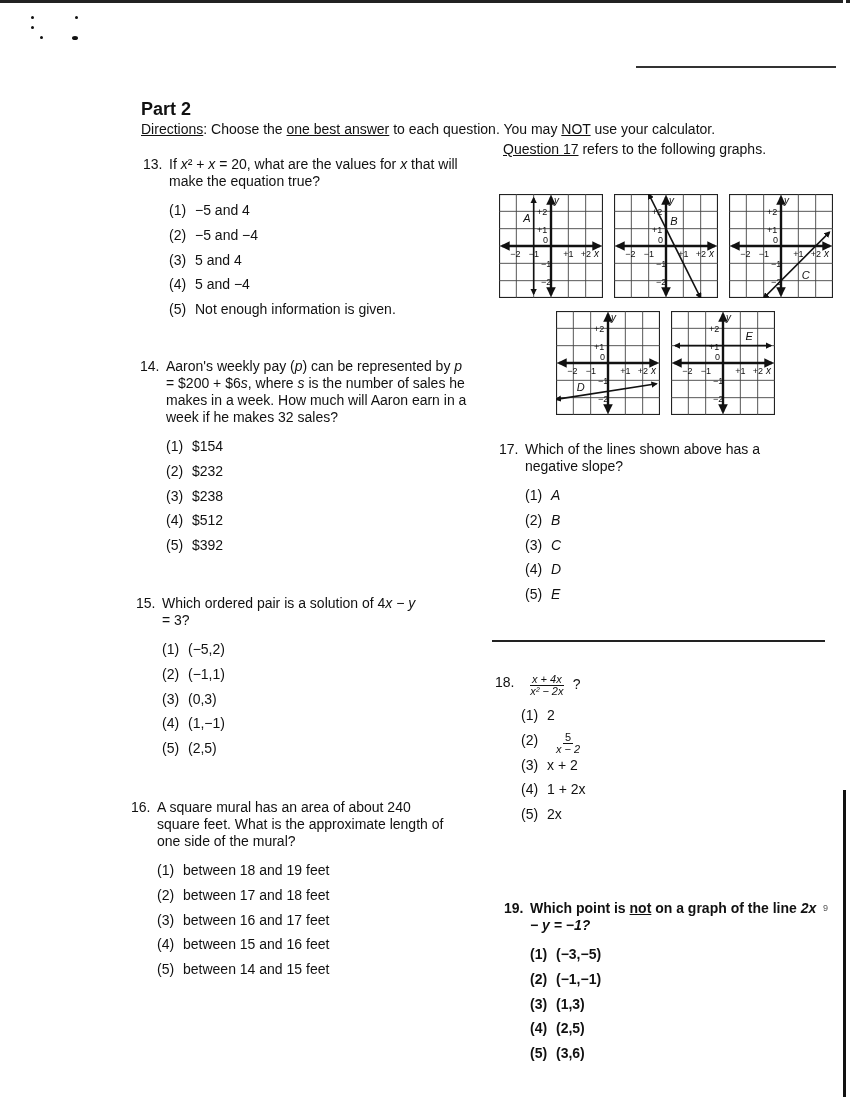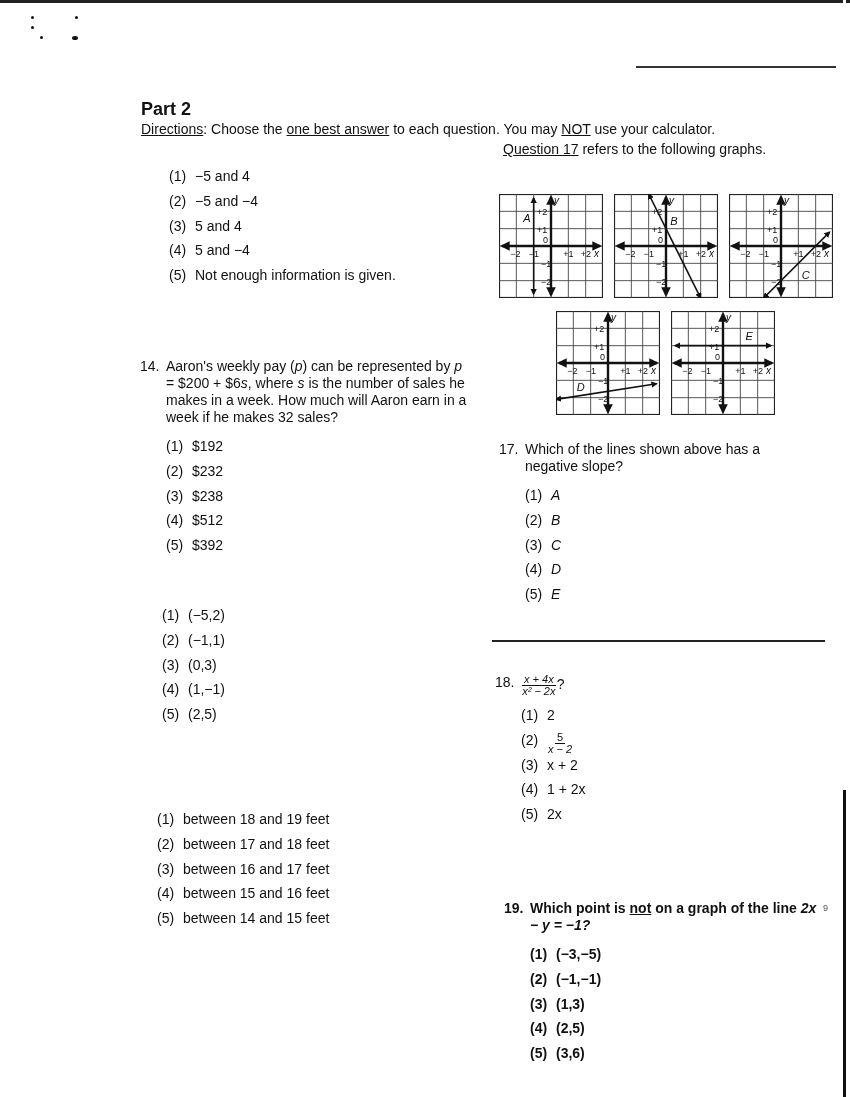--- a/index.html
+++ b/index.html
@@ -17,21 +17,21 @@
   .directions { position: absolute; left: 141px; top: 121px; font-size: 14px; }
   .u { text-decoration: underline; }
   .q { position: absolute; font-size: 14px; line-height: 17px; }
   .q .stem { display: flex; }
   .q .num { width: 26px; flex: none; }
   .q .stem-text { flex: 1; }
   .choices { margin-top: 12px; padding-left: 26px; }
   .choice { display: flex; height: 24.8px; align-items: flex-start; }
   .choice .cn { width: 26px; flex: none; }
   .it { font-style: italic; }
-  .frac { display: inline-flex; flex-direction: column; align-items: center; vertical-align: middle; font-size: 11px; line-height: 11px; margin: 0 1px; }
+  .frac { display: inline-flex; flex-direction: column; align-items: center; vertical-align: middle; font-size: 11px; line-height: 11px; margin: 0 9px; }
   .frac .fnum { border-bottom: 1px solid #111; padding: 0 2px; }
   .section-rule { position: absolute; left: 492px; top: 640px; width: 333px; height: 2px; background: #222; }
   .graphs-intro { position: absolute; left: 503px; top: 141px; font-size: 14px; }
   .graph { position: absolute; width: 104px; height: 104px; }
   .graph svg { width: 104px; height: 104px; display: block; }
   .graph-label { font-family: "Liberation Sans", sans-serif; }
 </style>
 </head>
 <body>
 
@@ -43,20 +43,24 @@
     <i style="left:12px;top:22px"></i>
     <i style="left:47px;top:2px"></i>
     <i style="left:44px;top:22px;width:6px;height:4px"></i>
 </div>
 <div class="header-rule"></div>
 
 <div class="part-title">Part 2</div>
 <div class="directions"><span class="u">Directions</span><span>: Choose the </span><span class="u">one best answer</span><span> to each question. You may </span><span class="u">NOT</span><span> use your calculator.</span></div>
 
 <div class="q" style="left:143px;top:156px;width:340px;">
+  <div class="stem">
+      <span class="num">13.</span>
+    <span class="stem-text"><span>If </span><span class="it">x</span><span>² + </span><span class="it">x</span><span> = 20, what are the values for </span><span class="it">x</span><span> that will make the equation true?</span></span>
+  </div>
   <div class="choices">
       <div class="choice">
         <span class="cn">(1)</span>
         <span>−5 and 4</span>
       </div>
       <div class="choice">
         <span class="cn">(2)</span>
         <span>−5 and −4</span>
       </div>
       <div class="choice">
@@ -75,21 +79,21 @@
 </div>
 
 <div class="q" style="left:140px;top:358px;width:330px;">
   <div class="stem">
       <span class="num">14.</span>
     <span class="stem-text"><span>Aaron's weekly pay (</span><span class="it">p</span><span>) can be represented by </span><span class="it">p</span><span> = $200 + $6</span><span class="it">s</span><span>, where </span><span class="it">s</span><span> is the number of sales he makes in a week. How much will Aaron earn in a week if he makes 32 sales?</span></span>
   </div>
   <div class="choices">
       <div class="choice">
         <span class="cn">(1)</span>
-        <span>$192</span>
+        <span>$154</span>
       </div>
       <div class="choice">
         <span class="cn">(2)</span>
         <span>$232</span>
       </div>
       <div class="choice">
         <span class="cn">(3)</span>
         <span>$238</span>
       </div>
       <div class="choice">
@@ -97,20 +101,24 @@
         <span>$512</span>
       </div>
       <div class="choice">
         <span class="cn">(5)</span>
         <span>$392</span>
       </div>
     </div>
 </div>
 
 <div class="q" style="left:136px;top:595px;width:280px;">
+  <div class="stem">
+      <span class="num">15.</span>
+    <span class="stem-text"><span>Which ordered pair is a solution of </span><span>4</span><span class="it">x</span><span> − </span><span class="it">y</span><span> = 3?</span></span>
+  </div>
   <div class="choices">
       <div class="choice">
         <span class="cn">(1)</span>
         <span>(−5,2)</span>
       </div>
       <div class="choice">
         <span class="cn">(2)</span>
         <span>(−1,1)</span>
       </div>
       <div class="choice">
@@ -122,20 +130,24 @@
         <span>(1,−1)</span>
       </div>
       <div class="choice">
         <span class="cn">(5)</span>
         <span>(2,5)</span>
       </div>
     </div>
 </div>
 
 <div class="q" style="left:131px;top:799px;width:320px;">
+  <div class="stem">
+      <span class="num">16.</span>
+    <span class="stem-text">A square mural has an area of about 240 square feet. What is the approximate length of one side of the mural?</span>
+  </div>
   <div class="choices">
       <div class="choice">
         <span class="cn">(1)</span>
         <span>between 18 and 19 feet</span>
       </div>
       <div class="choice">
         <span class="cn">(2)</span>
         <span>between 17 and 18 feet</span>
       </div>
       <div class="choice">

